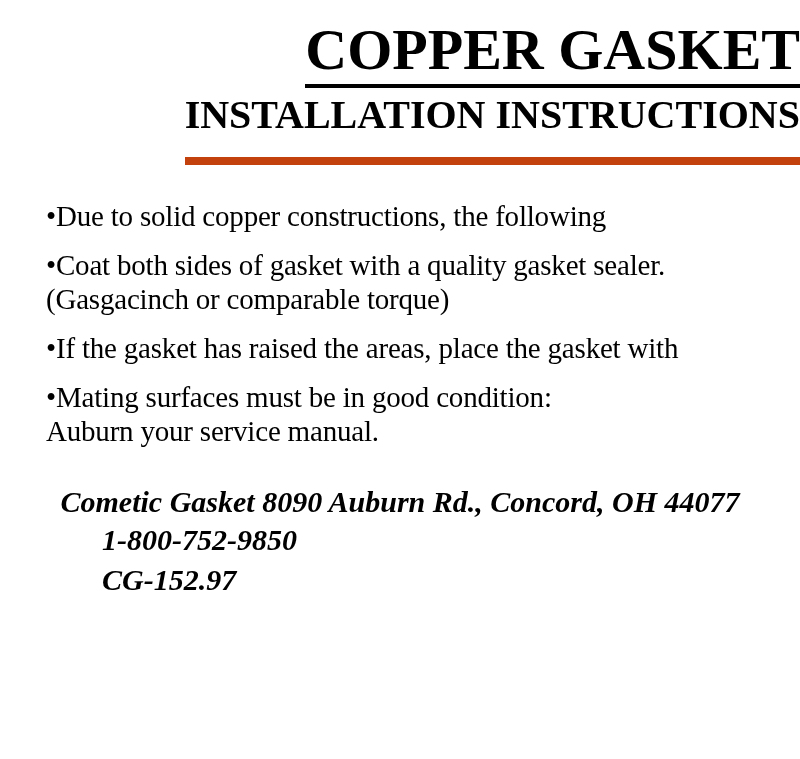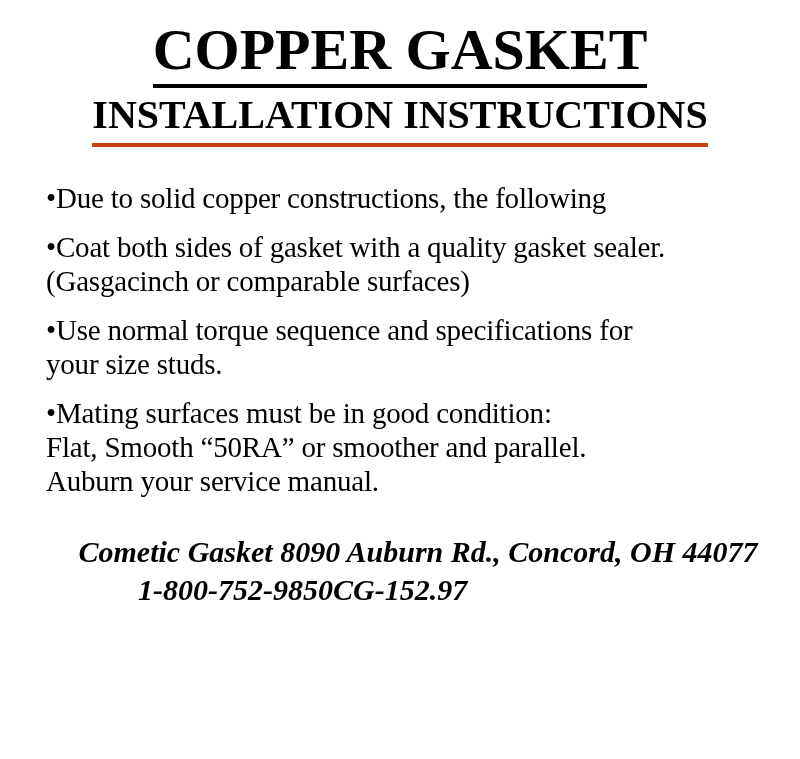--- a/index.html
+++ b/index.html
@@ -12,21 +12,21 @@
     background: #ffffff;
     color: #000000;
     font-family: "Liberation Serif", serif;
     overflow: hidden;
   }
   .doc {
     width: 800px;
     height: 759px;
   }
   .title-wrap {
-    text-align: center;
+    text-align: right;
     padding-top: 20px;
   }
   h1.title {
     margin: 0;
     font-size: 58px;
     font-weight: bold;
     line-height: 1.05;
   }
   h1.title .underline {
     display: inline-block;
@@ -34,22 +34,22 @@
     padding-bottom: 3px;
   }
   h2.subtitle {
     margin: 5px 0 0 0;
     font-size: 40px;
     font-weight: bold;
     line-height: 1.1;
   }
   h2.subtitle .underline {
     display: inline-block;
-    border-bottom: 4px solid #c2410c;
-    padding-bottom: 6px;
+    border-bottom: 8px solid #c2410c;
+    padding-bottom: 20px;
   }
   .body {
     margin-top: 34px;
     padding-left: 46px;
     padding-right: 20px;
     text-align: left;
   }
   .para {
     margin: 0 0 15px 0;
   }
@@ -57,67 +57,63 @@
     font-size: 29px;
     line-height: 34px;
     letter-spacing: -0.2px;
     white-space: nowrap;
   }
   .footer {
     margin-top: 36px;
     font-weight: bold;
     font-style: italic;
     font-size: 30px;
-    padding-left: 36px;
   }
   .footer-address {
     text-align: center;
     line-height: 36px;
     white-space: nowrap;
   }
   .footer-row {
     display: flex;
-    justify-content: flex-start;
+    justify-content: center;
     padding-left: 102px;
     padding-right: 98px;
     line-height: 40px;
+    flex-direction: column;
   }
 </style>
 </head>
 <body>
 
 <div class="doc">
 
   <div class="title-wrap">
     <h1 class="title"><span class="underline">COPPER GASKET</span></h1>
     <h2 class="subtitle"><span class="underline">INSTALLATION INSTRUCTIONS</span></h2>
   </div>
 
   <div class="body">
 
     <div class="para">
       <div class="line">•Due to solid copper constructions, the following</div>
     </div>
 
     <div class="para">
       <div class="line">•Coat both sides of gasket with a quality gasket sealer.</div>
-      <div class="line">(Gasgacinch or comparable surfaces)</div>
+      <div class="line">(Gasgacinch or comparable torque)</div>
     </div>
 
     <div class="para">
+      <div class="line">•If the gasket has raised the areas, place the gasket with</div>
     </div>
 
-    <div class="para">
-      <div class="line">•Use normal torque sequence and specifications for</div>
-      <div class="line">your size studs.</div>
-    </div>
 
     <div class="para">
       <div class="line">•Mating surfaces must be in good condition:</div>
-      <div class="line">Flat, Smooth “50RA” or smoother and parallel.</div>
       <div class="line">Auburn your service manual.</div>
     </div>
 
   </div>
 
   <div class="footer">
     <div class="footer-address">Cometic Gasket 8090 Auburn Rd., Concord, OH 44077</div>
     <div class="footer-row">
       <span>1-800-752-9850</span>
       <span>CG-152.97</span>

